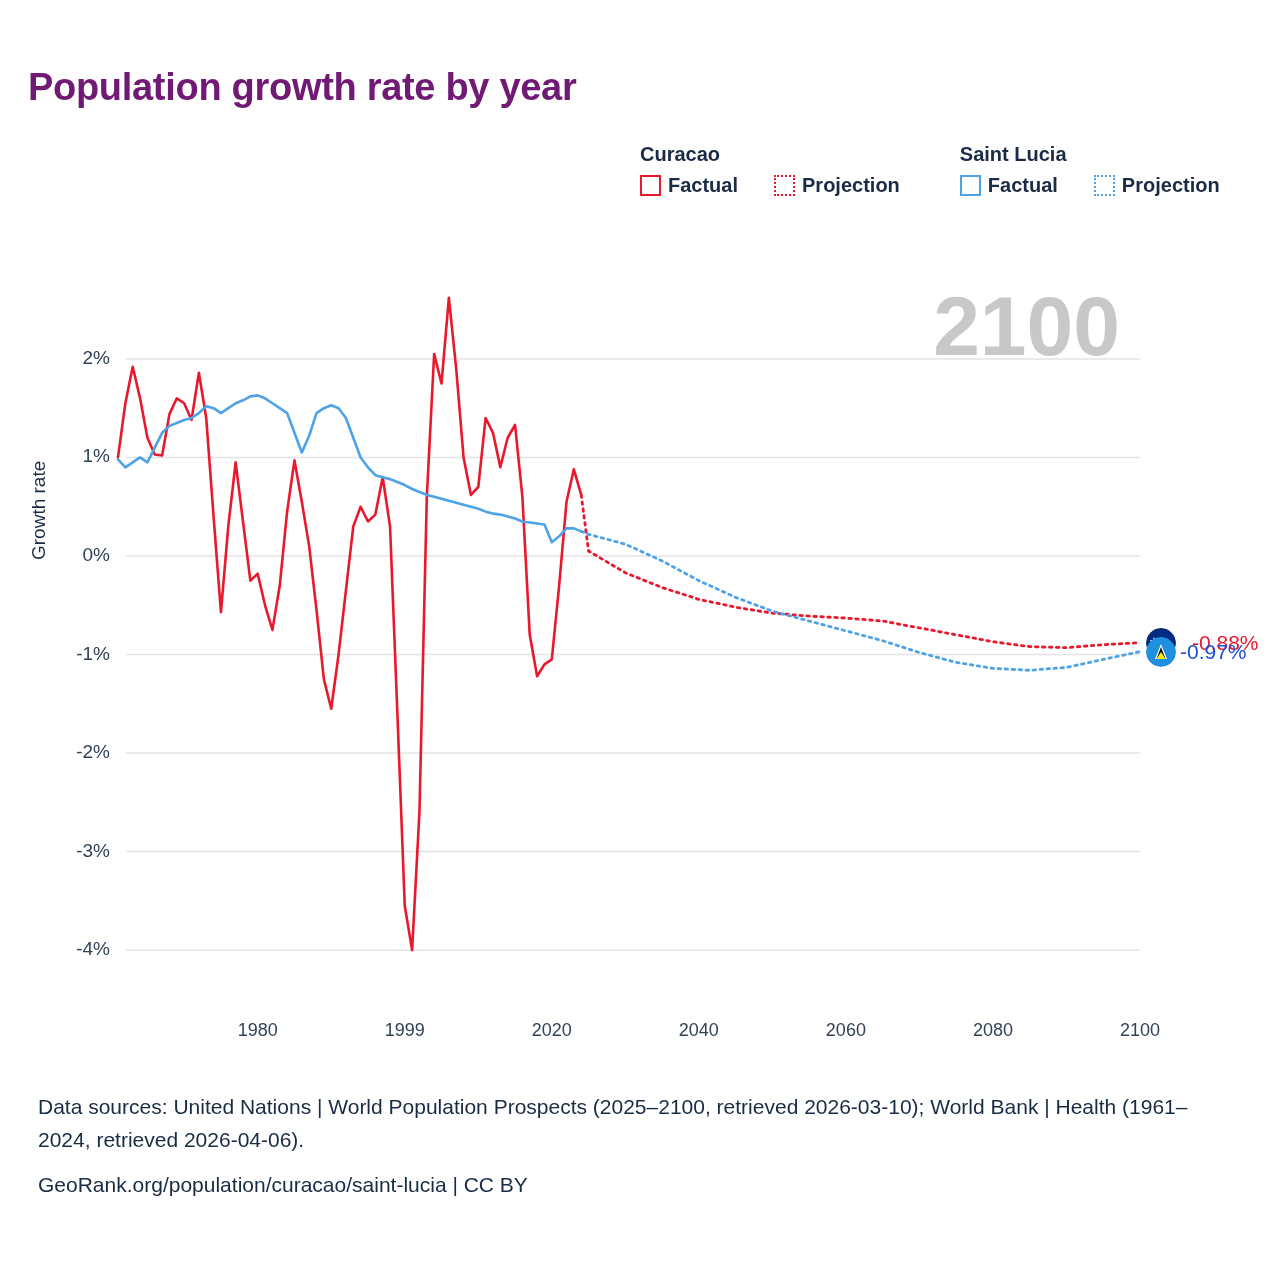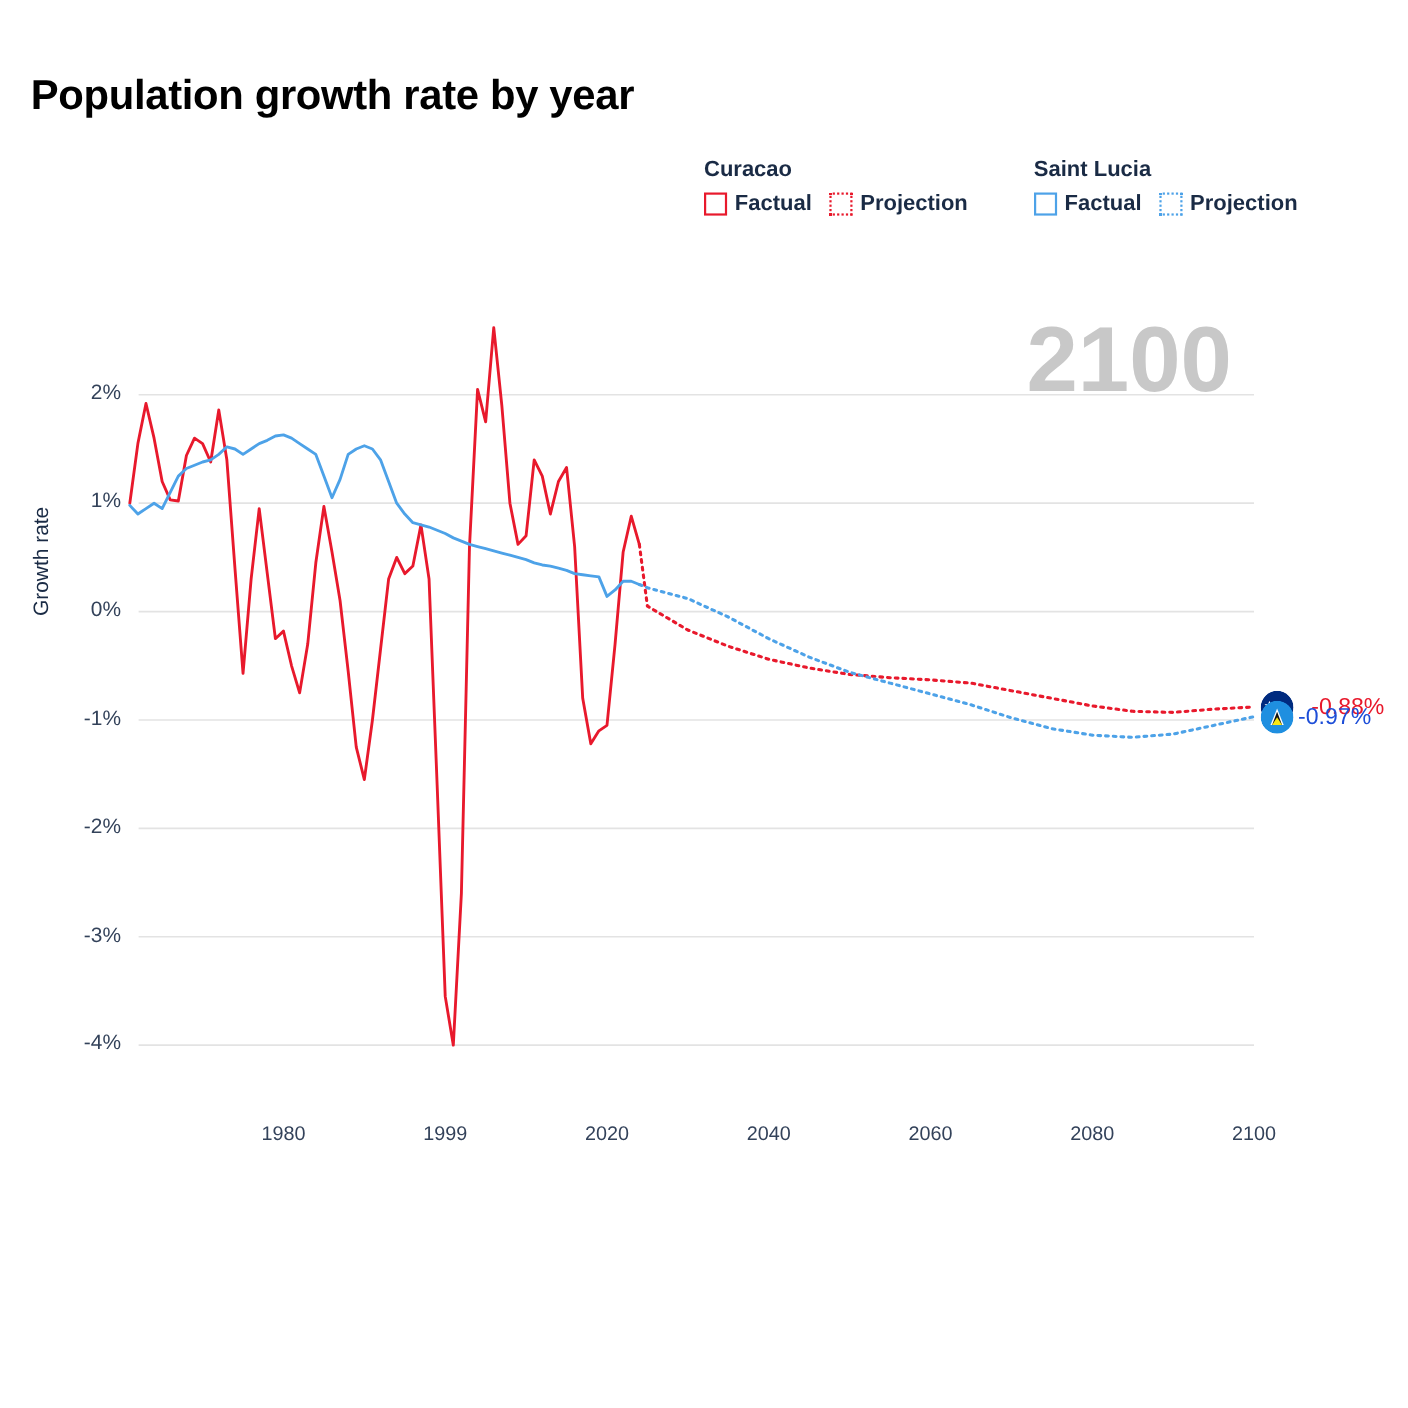--- a/index.html
+++ b/index.html
@@ -19,21 +19,21 @@
     position: relative;
     width: 1280px;
     height: 1280px;
   }
   .title {
     position: absolute;
     left: 28px;
     top: 66px;
     font-size: 38px;
     font-weight: bold;
-    color: #000000;
+    color: #701a75;
     letter-spacing: -0.3px;
     text-align: right;
   }
   
   .legend {
     position: absolute;
     left: 640px;
     top: 142px;
     width: 620px;
     font-size: 20px;
@@ -48,21 +48,21 @@
     font-weight: bold;
   }
   .legend-group-title {
     font-size: 20px;
     color: #1a2b45;
     margin-bottom: 8px;
     line-height: 24px;
   }
   .legend-items {
     display: flex;
-    gap: 16px;
+    gap: 36px;
     align-items: center;
   }
   .legend-item {
     display: flex;
     align-items: center;
     gap: 7px;
   }
   .swatch {
     width: 21px;
     height: 21px;
@@ -227,14 +227,18 @@
       <div class="end-label red" style="left: 1180px; top: 630.701px; margin-left: 12px;">-0.88%</div>
       <div class="flag" style="left: 1146px; top: 636.569px;"><svg width="30" height="30" viewBox="0 0 30 30">
           <circle cx="15" cy="15" r="15" fill="#1f8fe0"></circle>
           <polygon points="15,7 21,22 9,22" fill="#fff"></polygon>
           <polygon points="15,10 19.5,22 10.5,22" fill="#111"></polygon>
           <polygon points="15,15 19.5,22 10.5,22" fill="#f9e814"></polygon>
         </svg></div>
       <div class="end-label blue" style="left: 1180px; top: 639.569px;">-0.97%</div>
     </div>
 
+  <div class="footer">
+    <p class="src">Data sources: United Nations | World Population Prospects (2025–2100, retrieved 2026-03-10); World Bank | Health (1961–2024, retrieved 2026-04-06).</p>
+    <p class="link">GeoRank.org/population/curacao/saint-lucia | CC BY</p>
+  </div>
 
 </div>
 
 </body></html>

